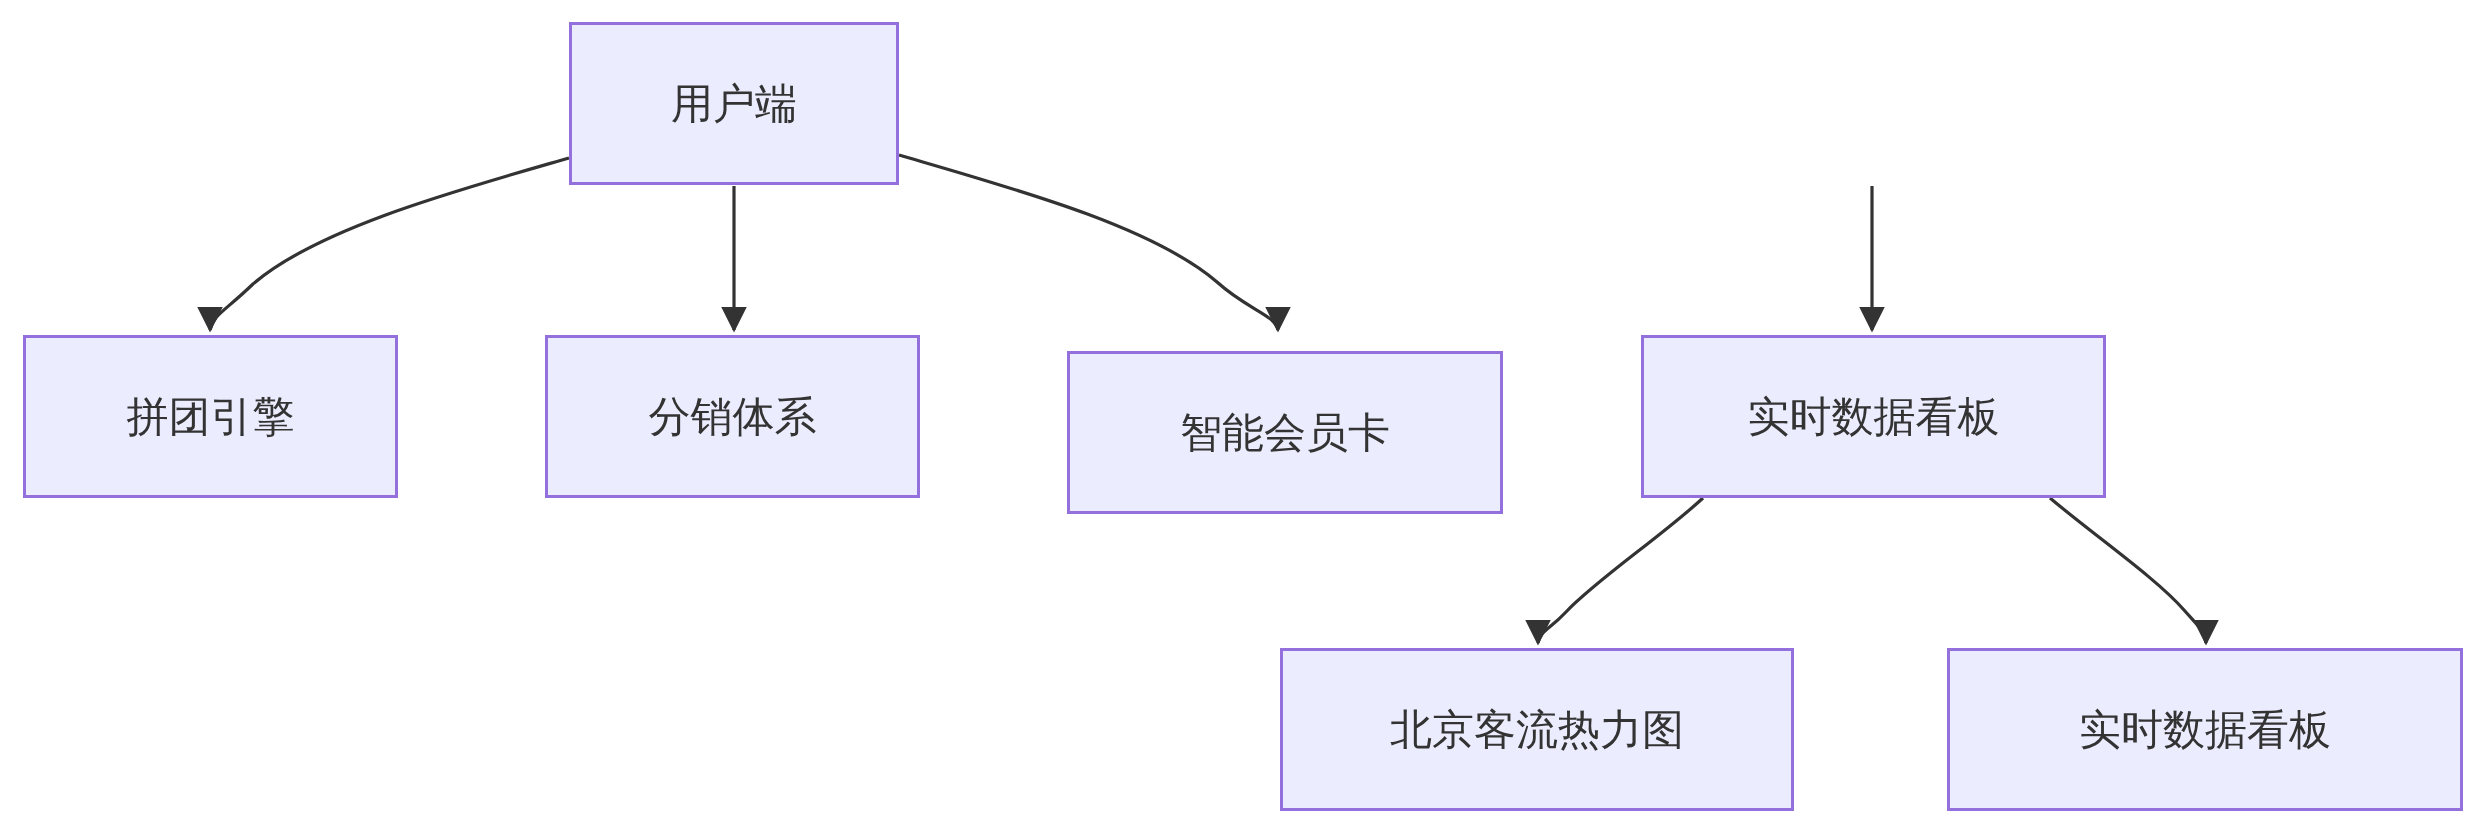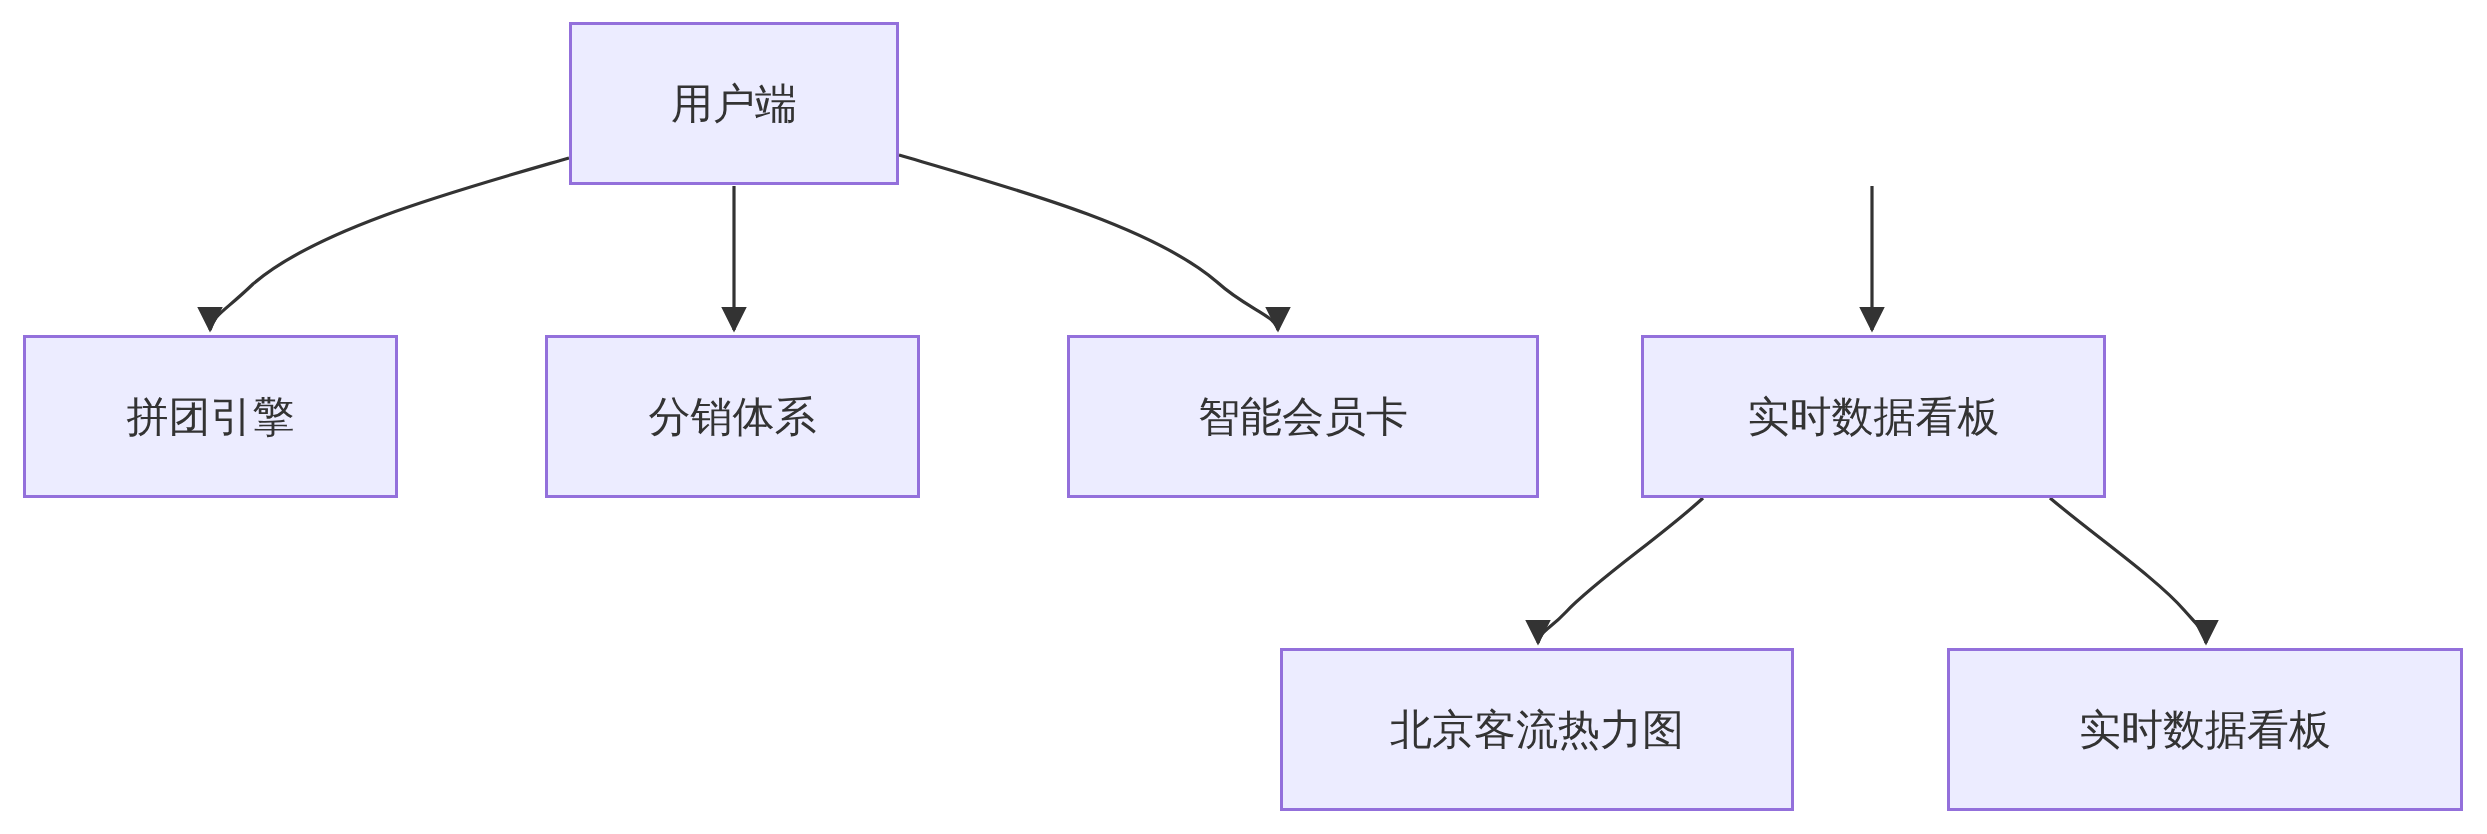--- a/index.html
+++ b/index.html
@@ -56,21 +56,21 @@
     <path class="edge" d="M 1703 498 C 1662 536, 1596 580, 1566 612 C 1548 631, 1541 630, 1538 643" marker-end="url(#arrow)"></path>
     <path class="edge" d="M 2050 498 C 2095 536, 2156 578, 2184 610 C 2200 628, 2204 630, 2206 643" marker-end="url(#arrow)"></path>
   </svg>
 
   <div class="node" style="left:569px;  top:22px;  width:330px; height:163px">用户端</div>
 
   <div class="node" style="left:23px;   top:335px; width:375px; height:163px">拼团引擎</div>
 
   <div class="node" style="left:545px;  top:335px; width:375px; height:163px">分销体系</div>
 
-  <div class="node" style="left:1067px; top:335px; width:472px; height:163px">智能会员卡</div>
+  <div class="node" style="left:1067px; top:351px; width:436px; height:163px">智能会员卡</div>
 
 
   <div class="node" style="left:1641px; top:335px; width:465px; height:163px">实时数据看板</div>
 
   <div class="node" style="left:1280px; top:648px; width:514px; height:163px">北京客流热力图</div>
 
   <div class="node" style="left:1947px; top:648px; width:516px; height:163px">实时数据看板</div>
 
 </div>
 

